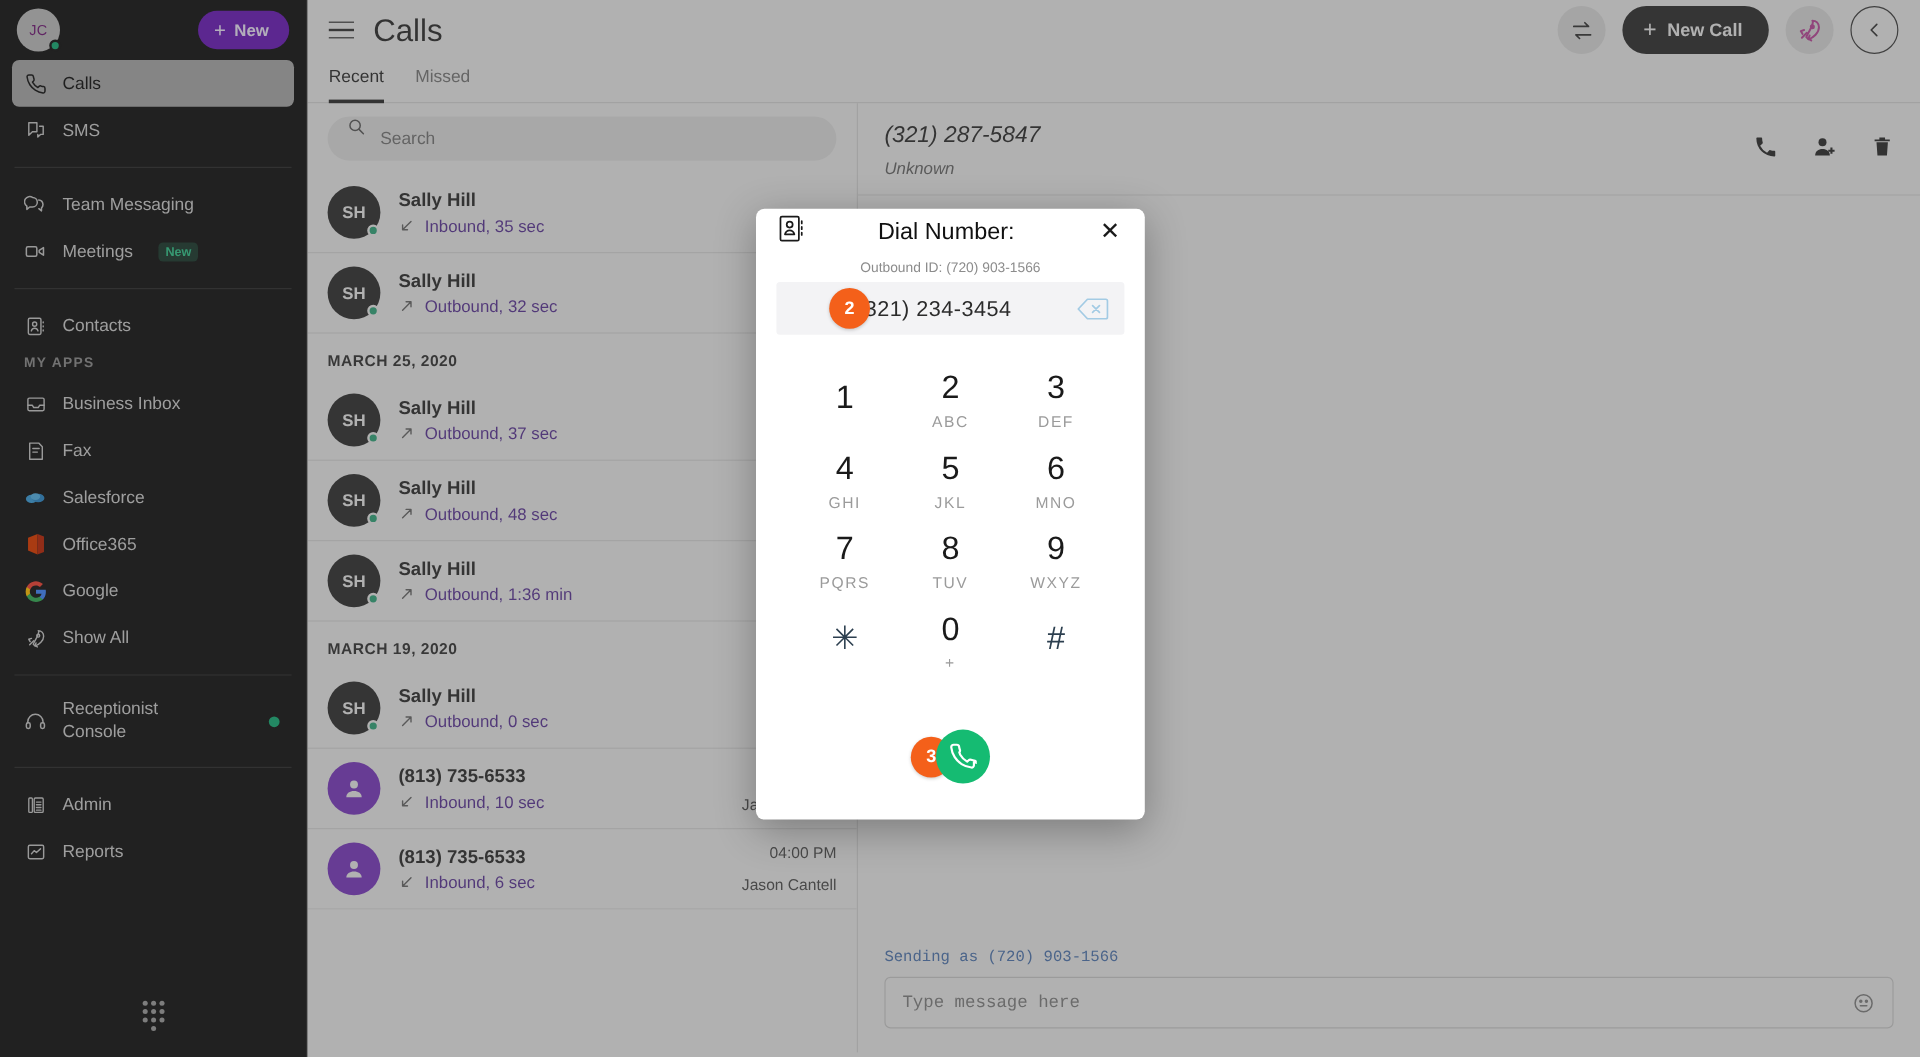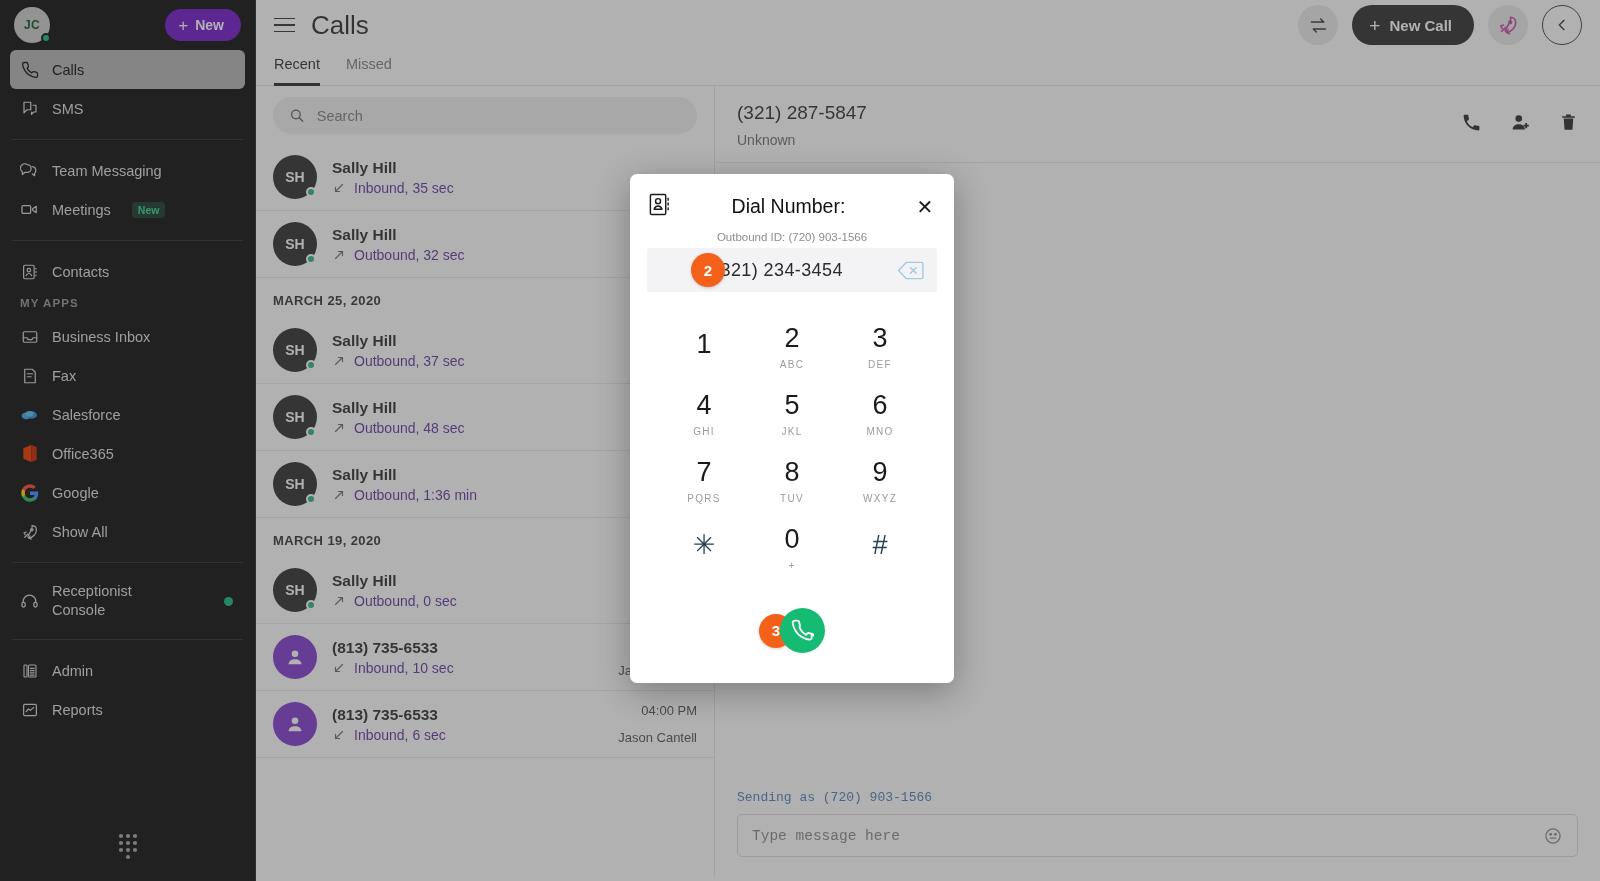--- a/index.html
+++ b/index.html
@@ -20,23 +20,23 @@
     display: flex; flex-direction: column;
     z-index: 5;
   }
   .sb-top {
     height: 50px; display: flex; align-items: center;
     padding: 0 14px; justify-content: space-between;
   }
   .avatar-wrap { position: relative; width: 36px; height: 36px; }
   .avatar {
     width: 36px; height: 36px; border-radius: 50%;
-    background: #b9b9b9; color: #14532d;
+    background: #b9b9b9; color: #701a75;
     display: flex; align-items: center; justify-content: center;
-    font-size: 12px; font-weight: 700; letter-spacing: .3px;
+    font-size: 12px; font-weight: 400; letter-spacing: .3px;
   }
   .presence-dot {
     position: absolute; right: -1px; bottom: 0px;
     width: 10px; height: 10px; border-radius: 50%;
     background: #19a974; border: 2px solid #161616;
   }
   .new-btn {
     background: #6a1fb5; color: #e7e0f2;
     border: none; border-radius: 18px;
     height: 32px; padding: 0 17px 0 13px;
@@ -105,21 +105,21 @@
   .tab {
     font-size: 14.5px; color: #707070; padding: 6px 0 11px;
     cursor: pointer; border-bottom: 3px solid transparent; margin-bottom: -1px;
   }
   .tab.active { color: #111; font-weight: 400; border-bottom-color: #111; }
 
   .content-split { display: flex; height: calc(881px - 50px - 40px); }
   .list-pane { width: 459px; border-right: 1px solid #e3e3e3; position: relative; }
   .search-row { padding: 11px 17px 10px; }
   .search-box {
-    display: flex; align-items: center; gap: 12px;
+    display: flex; gap: 12px;
     background: #efefef; border-radius: 22px; height: 37px; padding: 0 16px;
   }
   .search-box input {
     border: none; background: transparent; outline: none;
     font-size: 14.5px; color: #3a3a3a; font-family: inherit; width: 100%;
   }
   .search-box input::placeholder { color: #6d6d6d; }
 
   .call-list { overflow: hidden; }
   .date-hdr {
@@ -144,21 +144,21 @@
   }
   .call-main { flex: 1; min-width: 0; }
   .call-name { font-size: 15.5px; font-weight: 700; color: #131313; }
   .call-sub { font-size: 14px; color: #4c1d95; display: flex; align-items: center; gap: 8px; margin-top: 3px; }
   .call-meta { text-align: right; }
   .call-time { font-size: 13px; color: #3c3c3c; }
   .call-owner { font-size: 13px; color: #3c3c3c; margin-top: 12px; }
   .arrow-ic { width: 14px; height: 14px; flex: 0 0 14px; }
 
   .detail-pane { flex: 1; position: relative; display: flex; flex-direction: column; }
-  .detail-head { padding: 16px 22px 14px; display: flex; align-items: flex-start; }
+  .detail-head { padding: 16px 22px 14px; display: flex; align-items: flex-start; font-style: italic; }
   .detail-num { font-size: 19px; color: #141414; }
   .detail-sub { font-size: 14px; color: #5c5c5c; margin-top: 8px; }
   .detail-actions { margin-left: auto; display: flex; gap: 28px; padding-top: 10px; }
   .detail-actions .act { cursor: pointer; }
   .detail-divider { height: 1px; background: #e6e6e6; }
   .detail-body { flex: 1; }
   .compose { padding: 0 22px 20px; font-family: Liberation Mono, monospace; }
   .sending-as { font-size: 13px; color: #3f6fb5; padding: 8px 0 9px; }
   .msg-box {
     border: 1px solid #d6d6d6; border-radius: 5px; height: 43px;
@@ -182,21 +182,21 @@
 
   
   .modal {
     position: absolute; left: 630px; top: 174px;
     width: 324px; height: 509px;
     background: #fff; border-radius: 7px;
     box-shadow: 0 8px 34px rgba(0,0,0,.30);
     z-index: 40; display: flex; flex-direction: column;
   }
   .modal-head {
-    display: flex; align-items: center; padding: 18px 18px 4px;
+    display: flex; align-items: center; padding: 4px 18px 4px;
     position: relative;
     gap: 47px;
   }
   .modal-title {
     flex: 1; text-align: center; font-size: 19.5px; color: #111;
     font-weight: 400; margin-left: -8px;
   }
   .modal-close { cursor: pointer; font-size: 20px; color: #1a1a1a; line-height: 1;
     width: 22px; text-align: center; }
   .outbound-id { text-align: center; font-size: 11.5px; color: #8c8c8c; padding: 6px 0 5px; }
@@ -218,21 +218,21 @@
 
   .keypad {
     flex: 1; display: grid; grid-template-columns: repeat(3, 1fr);
     padding: 22px 30px 0; align-content: start;
   }
   .key {
     display: flex; flex-direction: column; align-items: center; justify-content: center;
     height: 67px; cursor: pointer; user-select: none;
   }
   .key .d { font-size: 27px; color: #1a1a1a; font-weight: 400; line-height: 1; }
-  .key .l { font-size: 10px; color: #9b9b9b; letter-spacing: 1.3px; margin-top: 7px; }
+  .key .l { font-size: 13px; color: #9b9b9b; letter-spacing: 1.3px; margin-top: 7px; }
   .key .sym { font-size: 27px; color: #2c3f4f; line-height: 1; }
 
   .call-action {
     display: flex; align-items: center; justify-content: center;
     padding: 6px 0 30px; position: relative;
   }
   .call-green {
     width: 45px; height: 45px; border-radius: 50%; background: #15bb72;
     display: flex; align-items: center; justify-content: center; cursor: pointer;
     position: relative; z-index: 2;

